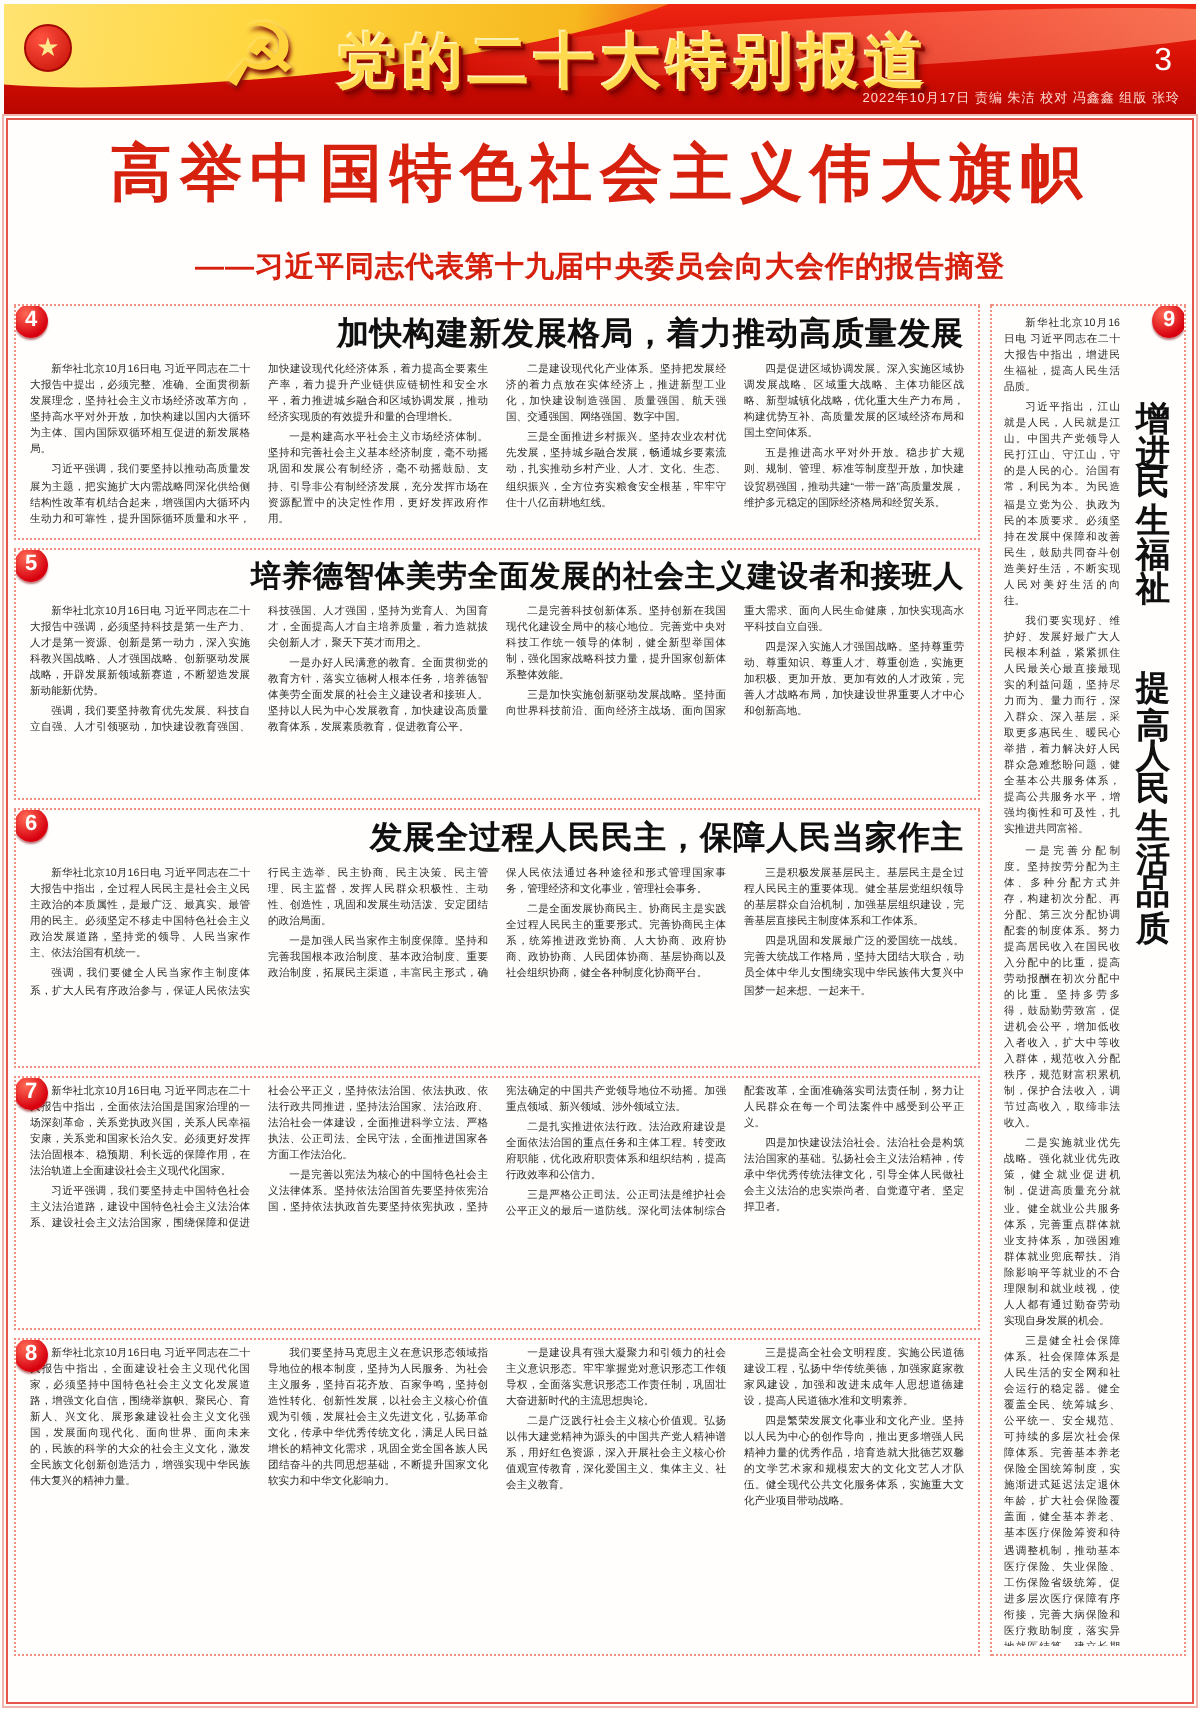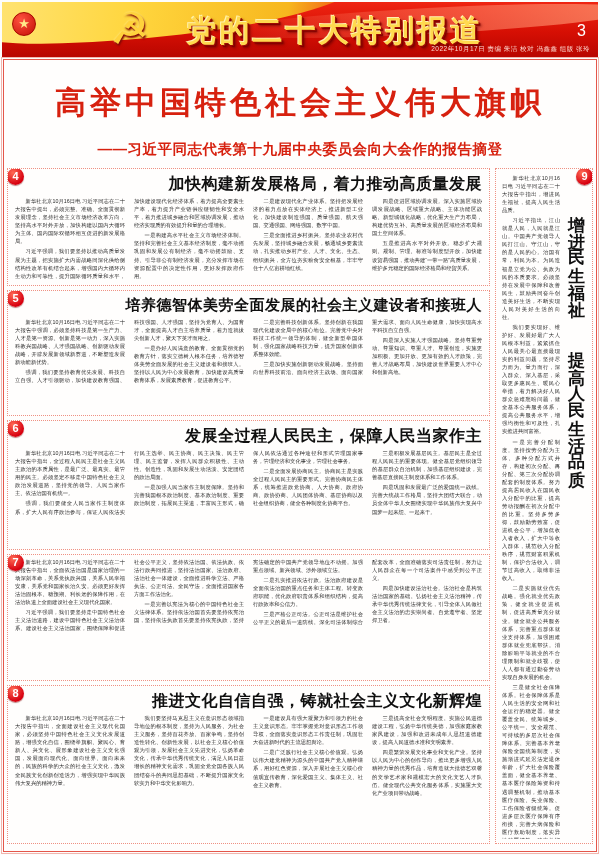--- a/index.html
+++ b/index.html
@@ -40,42 +40,42 @@
     font-family:"Liberation Serif","DejaVu Serif",serif;
     font-weight:bold; font-style:italic;
     font-size:21px; color:#c00b02; letter-spacing:1px;
     text-shadow:0 0 1px rgba(150,0,0,.4);
   }
   .party-emblem {
     position:absolute; left:108px; top:2px; font-size:44px; line-height:50px;
     color:#ffd23c; text-shadow:1px 2px 2px #7e0000, 0 0 2px #ffef9e;
   }
   .banner-title {
-    position:absolute; left:168px; top:9px; width:330px; text-align:center;
+    position:absolute; left:150px; top:9px; width:330px; text-align:center;
     font-size:30px; font-weight:bold; letter-spacing:3px; white-space:nowrap;
     color:#ffd94e;
     text-shadow:-1px -1px 0 #fff2b0, 1px 1px 0 #9e0b00, 2px 2px 1px #7e0000, 3px 3px 3px rgba(90,0,0,.6);
   }
   .page-number {
     position:absolute; right:12px; top:20px; font-size:16px; color:#ffffff; font-weight:normal;
   }
   .date-line {
     position:absolute; right:8px; bottom:3px; font-size:6.5px; color:#ffd9d0; letter-spacing:.5px;
   }
 
   
   .frame {
     position:absolute; left:3px; right:3px; top:59px; bottom:3px;
     border:1px solid #e4564a; outline:1px solid #f2b5ae; outline-offset:1px;
     background:#fffefd; box-sizing:border-box; padding:2px 3px;
   }
 
   
   .main-headline { text-align:center; color:#d7210f; padding-top:6px; }
-  .h-line1 { font-size:31px; font-weight:bold; letter-spacing:4px; line-height:38px; white-space:nowrap;margin-top:16px; }
+  .h-line1 { font-size:31px; font-weight:bold; letter-spacing:4px; line-height:38px; white-space:nowrap; }
   .h-line2 { font-size:31px; font-weight:bold; letter-spacing:1px; line-height:38px; white-space:nowrap; }
   .h-sub  { font-size:14.5px; font-weight:bold; margin-top:18px; letter-spacing:.5px; }
 
   
   .grid { display:flex; gap:5px; margin-top:9px; height:676px; }
   .left-col { width:483px; display:flex; flex-direction:column; gap:4px; }
   .right-col { flex:1; }
 
   .section {
     position:relative; border:1.5px dotted #ef9183; box-sizing:border-box;
@@ -188,21 +188,20 @@
               <p>习近平强调，我们要坚持走中国特色社会主义法治道路，建设中国特色社会主义法治体系、建设社会主义法治国家，围绕保障和促进社会公平正义，坚持依法治国、依法执政、依法行政共同推进，坚持法治国家、法治政府、法治社会一体建设，全面推进科学立法、严格执法、公正司法、全民守法，全面推进国家各方面工作法治化。</p>
               <p>一是完善以宪法为核心的中国特色社会主义法律体系。坚持依法治国首先要坚持依宪治国，坚持依法执政首先要坚持依宪执政，坚持宪法确定的中国共产党领导地位不动摇。加强重点领域、新兴领域、涉外领域立法。</p>
               <p>二是扎实推进依法行政。法治政府建设是全面依法治国的重点任务和主体工程。转变政府职能，优化政府职责体系和组织结构，提高行政效率和公信力。</p>
               <p>三是严格公正司法。公正司法是维护社会公平正义的最后一道防线。深化司法体制综合配套改革，全面准确落实司法责任制，努力让人民群众在每一个司法案件中感受到公平正义。</p>
               <p>四是加快建设法治社会。法治社会是构筑法治国家的基础。弘扬社会主义法治精神，传承中华优秀传统法律文化，引导全体人民做社会主义法治的忠实崇尚者、自觉遵守者、坚定捍卫者。</p>
             </div>
         </div>
 
         <div class="section" style="flex:1">
           <div class="badge">8</div>
-          <div class="sec-title t16">推进文化自信自强，铸就社会主义文化新辉煌</div>
           <div class="sec-body">
               <p>新华社北京10月16日电 习近平同志在二十大报告中指出，全面建设社会主义现代化国家，必须坚持中国特色社会主义文化发展道路，增强文化自信，围绕举旗帜、聚民心、育新人、兴文化、展形象建设社会主义文化强国，发展面向现代化、面向世界、面向未来的，民族的科学的大众的社会主义文化，激发全民族文化创新创造活力，增强实现中华民族伟大复兴的精神力量。</p>
               <p>我们要坚持马克思主义在意识形态领域指导地位的根本制度，坚持为人民服务、为社会主义服务，坚持百花齐放、百家争鸣，坚持创造性转化、创新性发展，以社会主义核心价值观为引领，发展社会主义先进文化，弘扬革命文化，传承中华优秀传统文化，满足人民日益增长的精神文化需求，巩固全党全国各族人民团结奋斗的共同思想基础，不断提升国家文化软实力和中华文化影响力。</p>
               <p>一是建设具有强大凝聚力和引领力的社会主义意识形态。牢牢掌握党对意识形态工作领导权，全面落实意识形态工作责任制，巩固壮大奋进新时代的主流思想舆论。</p>
               <p>二是广泛践行社会主义核心价值观。弘扬以伟大建党精神为源头的中国共产党人精神谱系，用好红色资源，深入开展社会主义核心价值观宣传教育，深化爱国主义、集体主义、社会主义教育。</p>
               <p>三是提高全社会文明程度。实施公民道德建设工程，弘扬中华传统美德，加强家庭家教家风建设，加强和改进未成年人思想道德建设，提高人民道德水准和文明素养。</p>
               <p>四是繁荣发展文化事业和文化产业。坚持以人民为中心的创作导向，推出更多增强人民精神力量的优秀作品，培育造就大批德艺双馨的文学艺术家和规模宏大的文化文艺人才队伍。健全现代公共文化服务体系，实施重大文化产业项目带动战略。</p>
             </div>
         </div>
 

